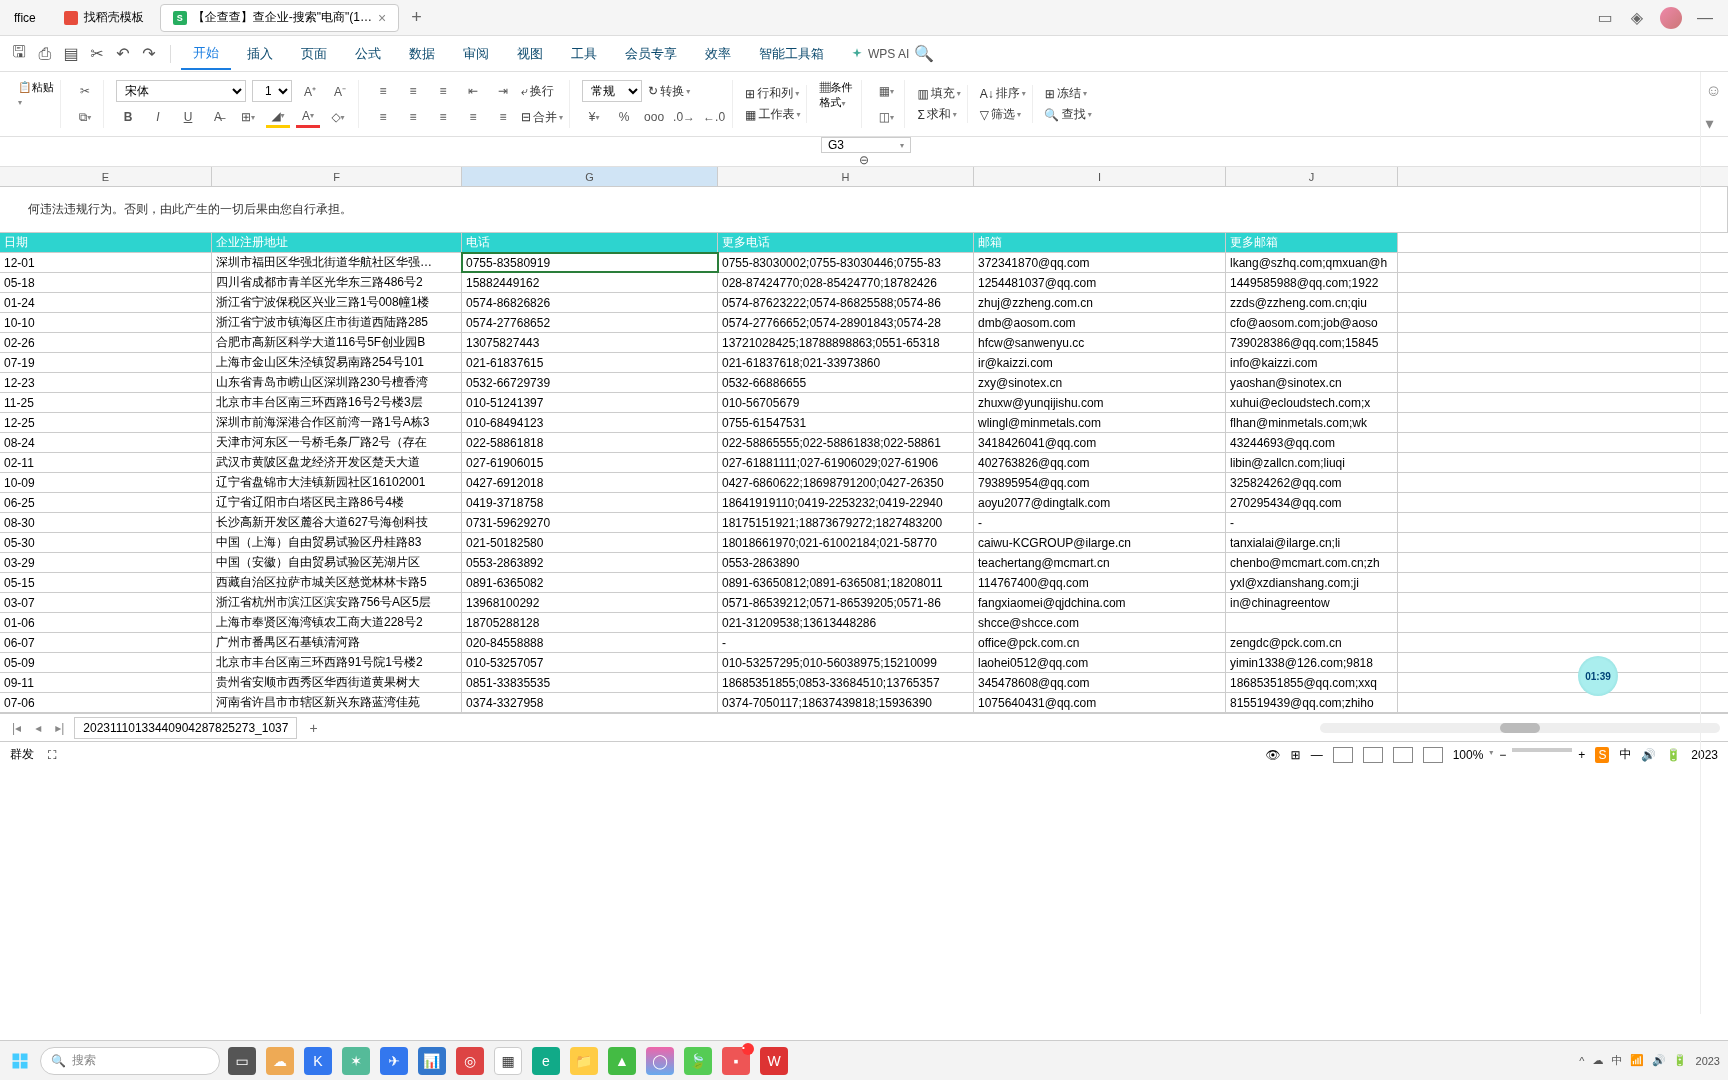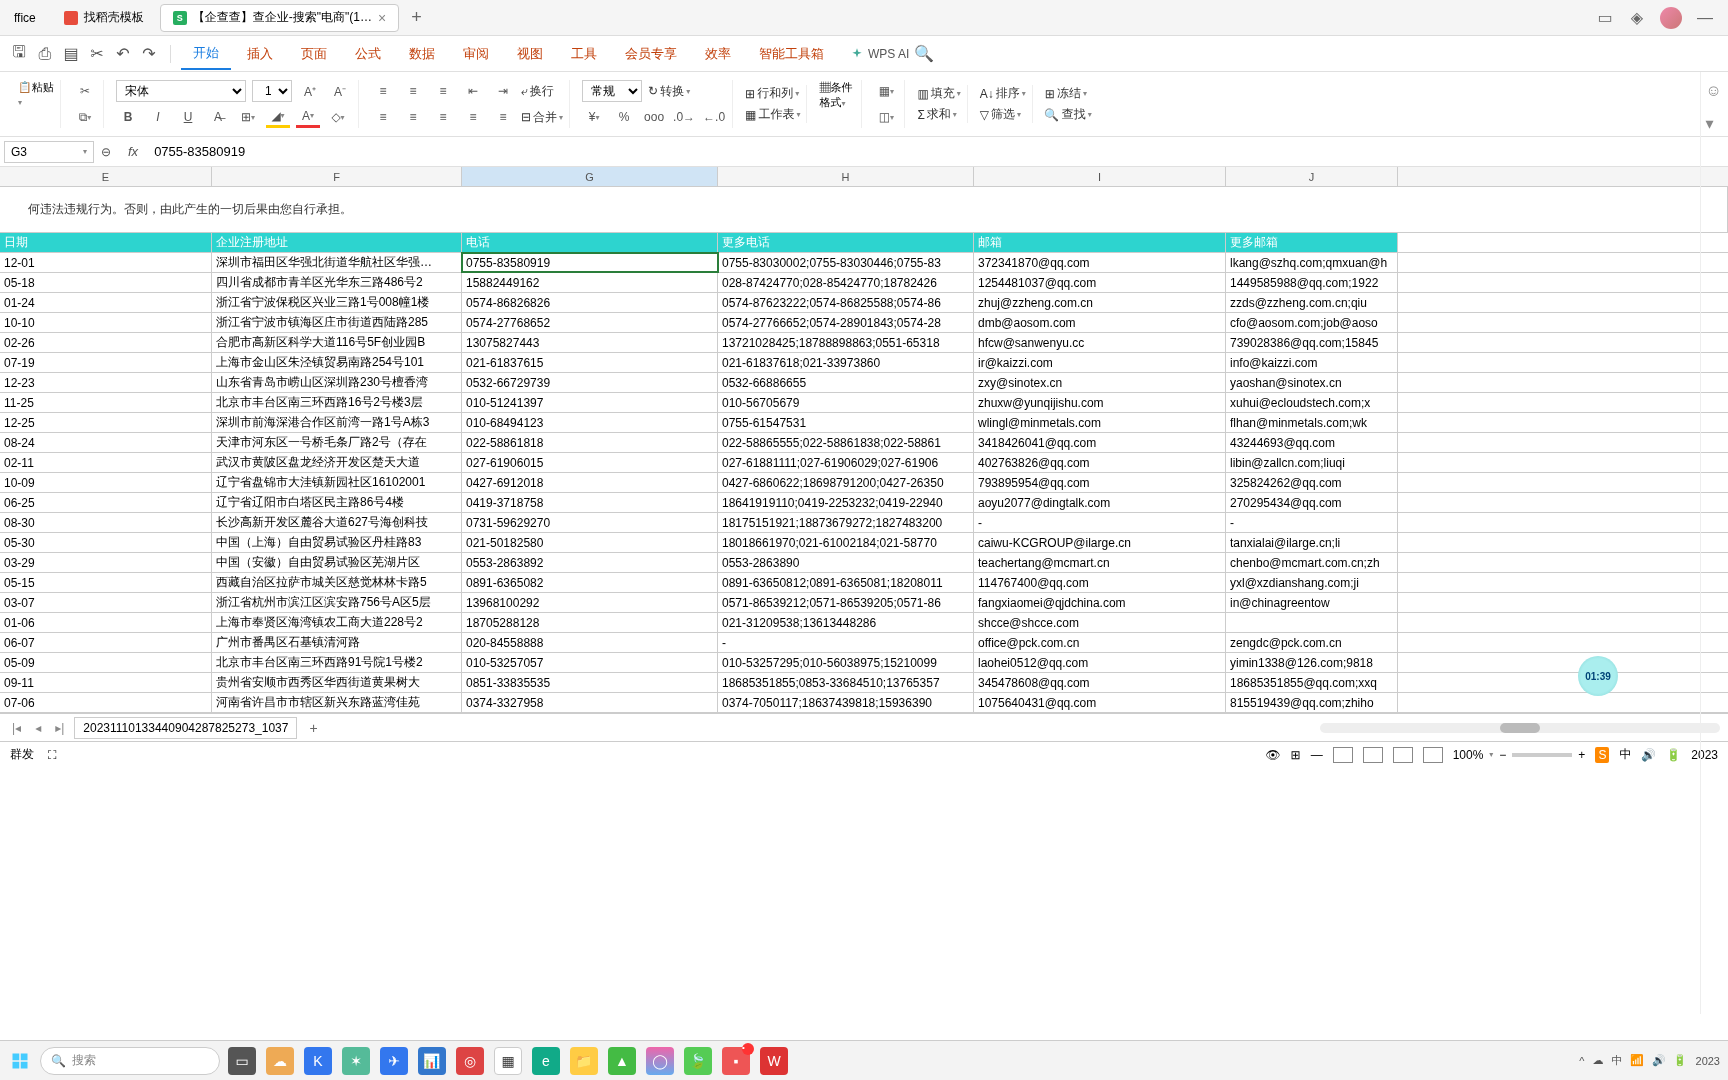--- a/index.html
+++ b/index.html
@@ -15,41 +15,41 @@
 .tab-close { color:#888; font-size:14px; cursor:pointer; }
 .tab-add { font-size:18px; color:#666; padding:0 10px; cursor:pointer; }
 .titlebar-right { margin-left:auto; display:flex; gap:14px; padding-right:14px; align-items:center; }
 .tr-ico { width:18px; height:18px; color:#666; display:flex; align-items:center; justify-content:center; }
 .avatar { width:22px; height:22px; border-radius:50%; background:linear-gradient(135deg,#e8a,#c77); }
 
 
 .menubar { height: 36px; display:flex; align-items:center; padding:0 8px; gap:4px; border-bottom:1px solid #e0e0e0; }
 .mb-ico { width:22px; height:22px; color:#555; display:flex; align-items:center; justify-content:center; cursor:pointer; padding:0 3px;}
 .mb-sep { width:1px; height:18px; background:#ddd; margin:0 6px; }
-.menu-item { font-size:13px; padding:6px 12px; color:#c2410c; cursor:pointer; }
+.menu-item { font-size:13px; padding:6px 12px; color:#0c4a6e; cursor:pointer; }
 .menu-item.active { color:#1a7de0; border-bottom:2px solid #1a7de0; font-weight:500; }
 .wps-ai { display:flex; align-items:center; gap:4px; margin-left:10px; font-size:12px; color:#555; }
 .wps-ai svg { width:14px; height:14px; }
 
 
 .ribbon { padding:8px 12px; border-bottom:1px solid #e0e0e0; display:flex; align-items:center; gap:6px; flex-wrap:nowrap; }
 .rib-group { display:flex; flex-direction:column; gap:4px; padding:0 6px; border-right:1px solid #eee; }
 .rib-group:last-child { border-right:none; }
 .rib-row { display:flex; align-items:center; gap:6px; }
 .rib-btn { width:24px; height:22px; display:flex; align-items:center; justify-content:center; color:#555; cursor:pointer; font-size:12px; }
 .rib-btn-lg { width:36px; height:48px; flex-direction:column; font-size:11px; }
 .rib-sel { height:22px; border:1px solid #ccc; font-size:12px; padding:0 4px; background:#fff; }
 .font-sel { width:130px; }
 .size-sel { width:40px;padding-left:8px; }
 .num-sel { width:60px; }
 .rib-txt { font-size:12px; color:#333; display:flex; align-items:center; gap:2px; }
 .dd { font-size:8px; color:#888; }
 
 
-.formulabar { height:30px; display:flex; align-items:center; border-bottom:1px solid #e0e0e0; }
+.formulabar { height:30px; display:flex; align-items:center; border-bottom:1px solid #e0e0e0;flex-direction:column; }
 .namebox { width:90px; height:22px; border:1px solid #ccc; padding:0 6px; font-size:12px; display:flex; align-items:center; justify-content:space-between; margin-left:4px; }
 .fx-ico { padding:0 10px; font-style:italic; font-size:13px; color:#555; }
 .fx-input { flex:1; border:none; font-size:13px; padding:0 6px; }
 
 
 .grid-wrap { position:relative; overflow:hidden; }
 .colhdrs { display:flex; height:20px; background:#f5f5f5; border-bottom:1px solid #ccc; }
 .colhdr { border-right:1px solid #ccc; display:flex; align-items:center; justify-content:center; font-size:11px; color:#555; }
 .colhdr.sel { background:#d0e4f5; }
 .row { display:flex; height:20px; border-bottom:1px solid #ccc; }
@@ -66,21 +66,21 @@
 .st-nav { color:#888; cursor:pointer; padding:0 4px; }
 .st-tab { padding:3px 8px; border:1px solid #ccc; background:#fff; }
 .st-add { font-size:14px; color:#666; padding:0 6px; cursor:pointer; }
 .st-scroll { margin-left:auto; width:400px; height:10px; background:#eee; border-radius:5px; position:relative;}
 .st-scroll::before{content:'';position:absolute;left:45%;width:40px;height:10px;background:#bbb;border-radius:5px;}
 
 
 .statusbar { height:26px; border-top:1px solid #ccc; display:flex; align-items:center; font-size:12px; padding:0 10px; gap:14px; }
 .sb-right { margin-left:auto; display:flex; align-items:center; gap:10px; }
 .view-btn { width:20px; height:16px; border:1px solid #888; }
-.zoom { display:flex; align-items:center; gap:6px; }
+.zoom { display:flex; align-items:flex-start; gap:6px; }
 
 
 .taskbar { position:absolute; bottom:0; left:0; right:0; height:40px; background:#f3f3f3; border-top:1px solid #ccc; display:flex; align-items:center; padding:0 8px; gap:8px; }
 .tb-start { width:24px;height:24px; display:flex;align-items:center;justify-content:center;}
 .tb-search { flex:0 0 180px; height:28px; border:1px solid #ccc; border-radius:14px; display:flex; align-items:center; padding:0 10px; font-size:12px; color:#888; gap:6px; background:#fff;}
 .tb-icons { display:flex; gap:10px; align-items:center; }
 .tb-ico { width:28px; height:28px; border-radius:4px; display:flex; align-items:center; justify-content:center; font-size:14px; color:#fff; position:relative;}
 .tb-tray { margin-left:auto; display:flex; align-items:center; gap:8px; font-size:11px; color:#555; }
 
 .timer-overlay { position:absolute; right:110px; top:656px; width:40px; height:40px; border-radius:50%; background:radial-gradient(circle,#aee 60%,#7cc); display:flex; align-items:center; justify-content:center; font-size:10px; color:#047; font-weight:bold; }

